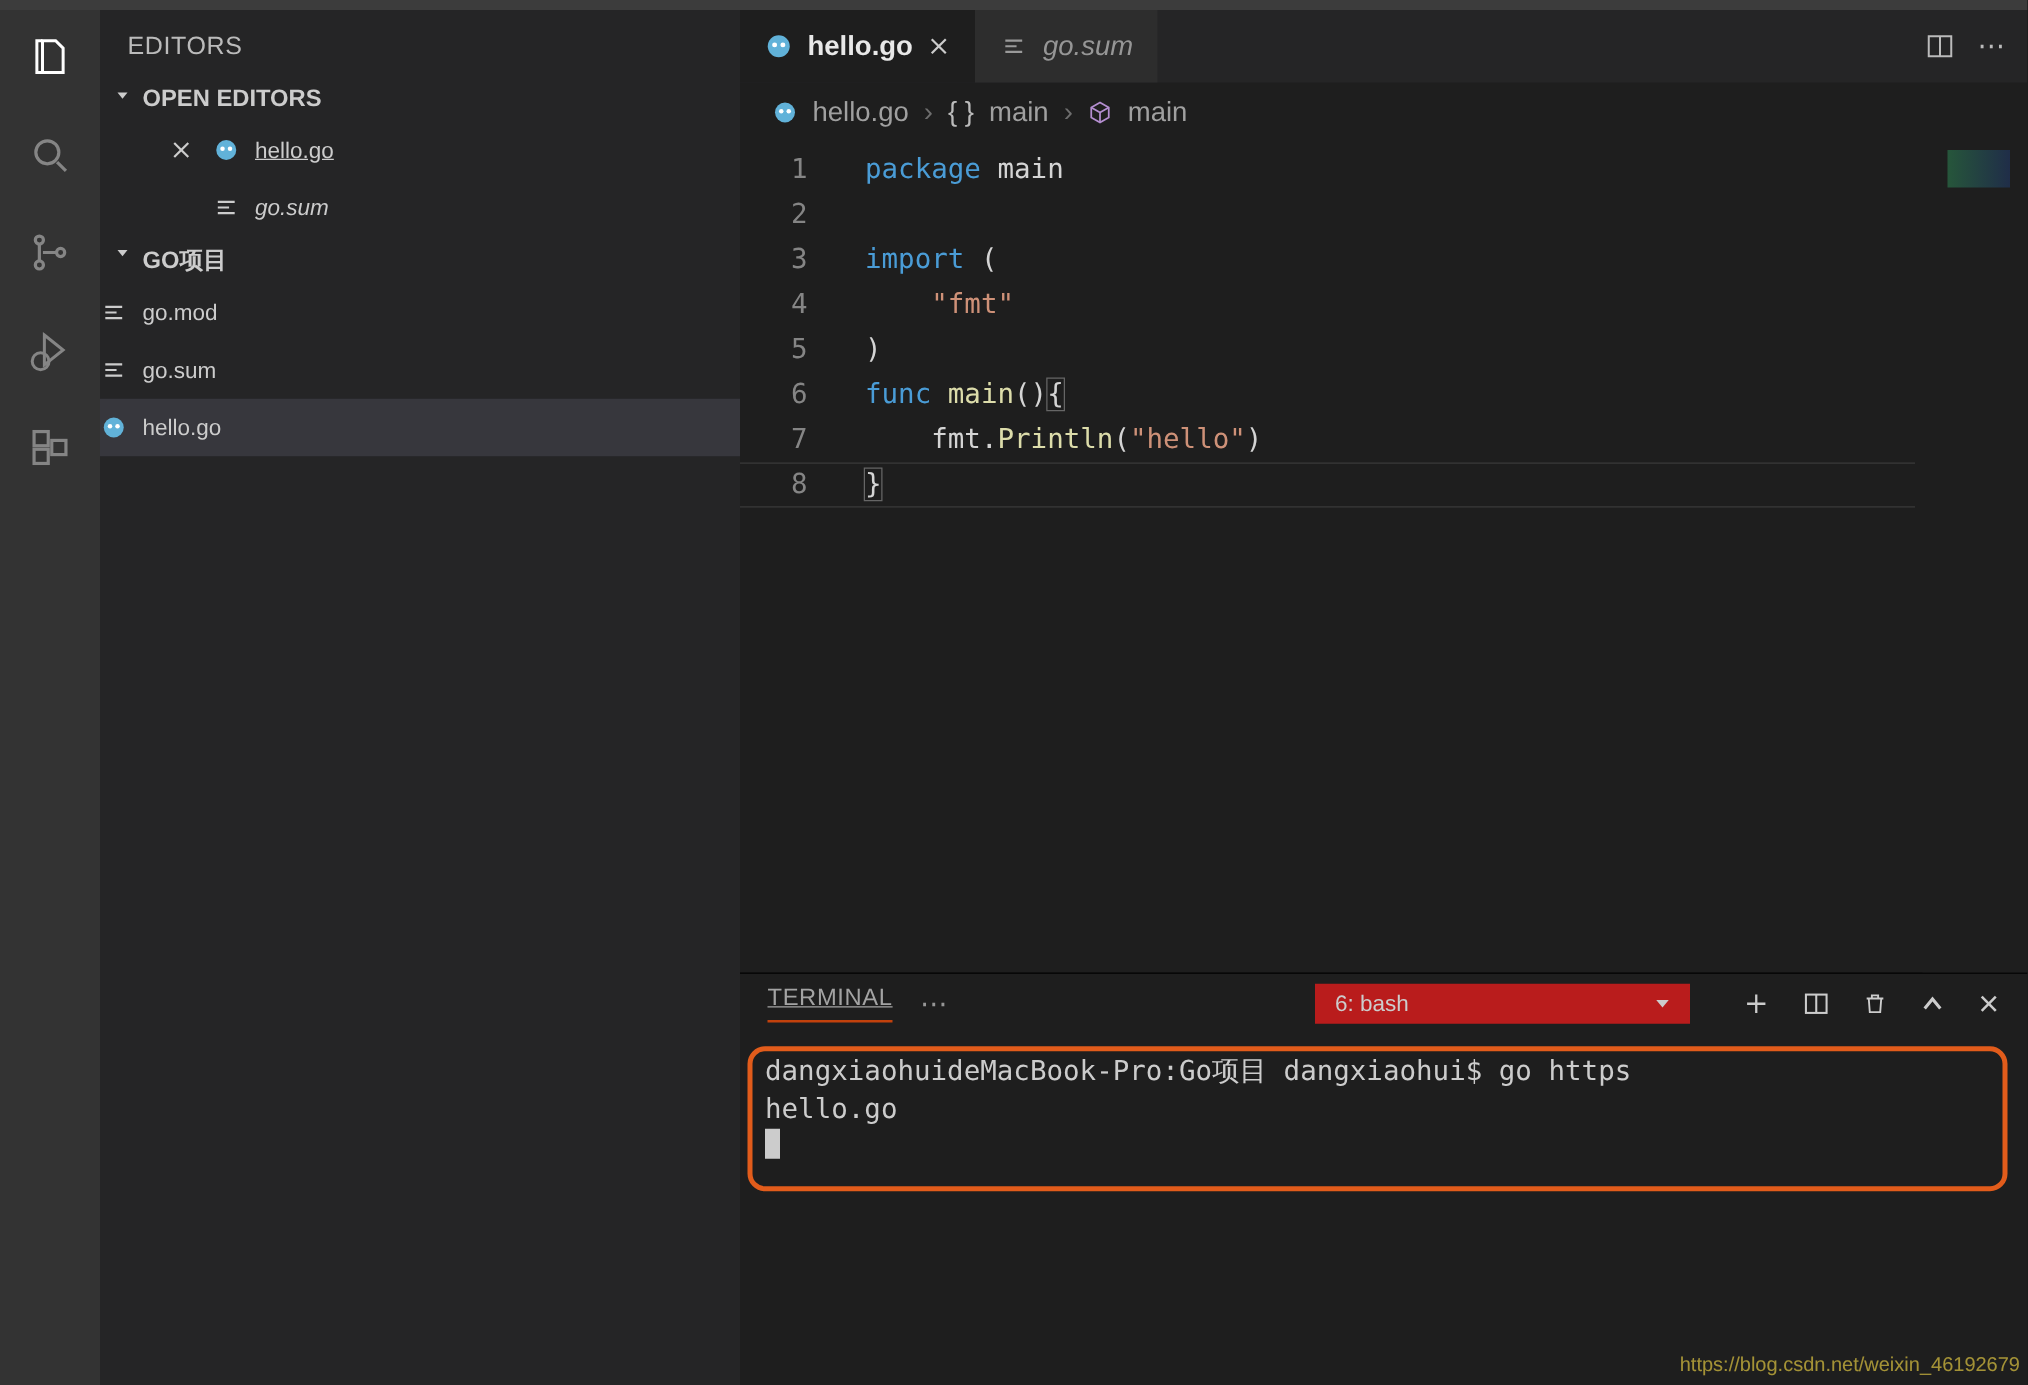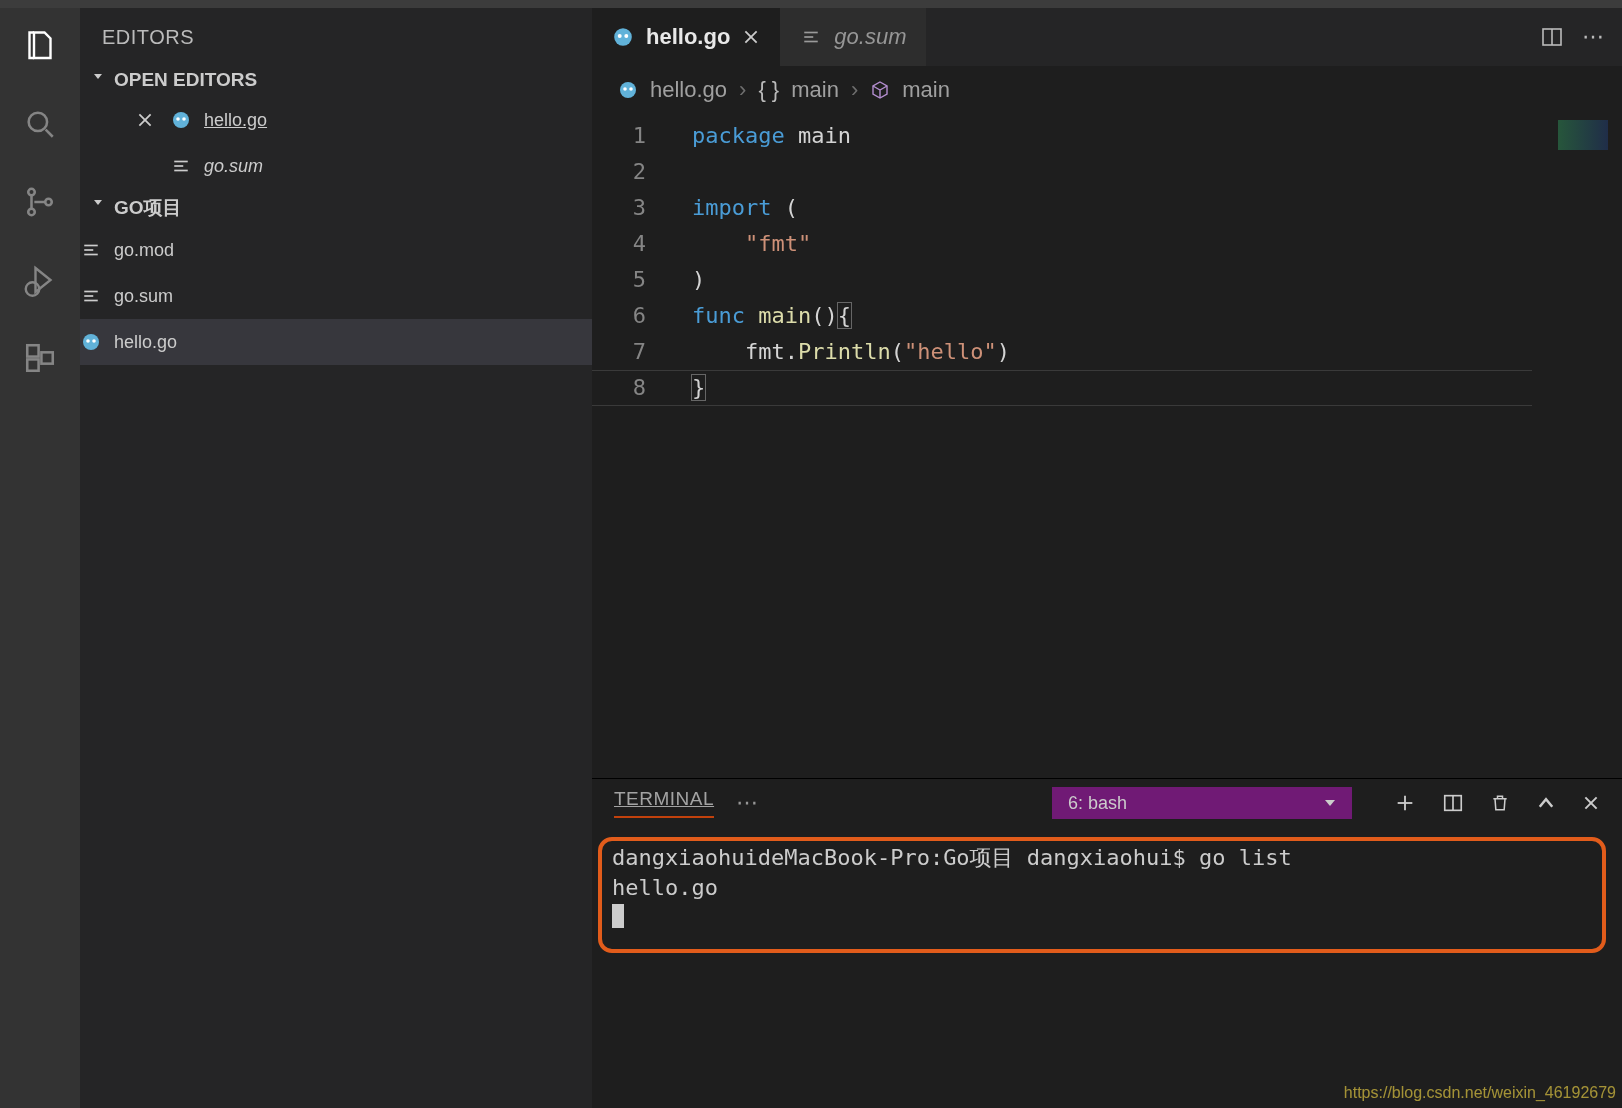--- a/index.html
+++ b/index.html
@@ -62,21 +62,21 @@
   .lineHL { position:absolute; left:0; right:90px; height:36px; border-top:1px solid #3a3a3a; border-bottom:1px solid #3a3a3a; }
   .minimap { position:absolute; right:0; top:0; width:84px; height:100%; background:linear-gradient(#1e1e1e,#1e1e1e); }
   .minimap .blob { position:absolute; top:6px; right:14px; width:50px; height:30px; background:linear-gradient(90deg,#3a6,#248); opacity:0.4;}
 
   
   .panel { border-top:1px solid #000; background:#1e1e1e; height:330px; display:flex; flex-direction:column; }
   .panel-tabs { display:flex; align-items:center; height:48px; padding:0 22px; gap:22px; color:#969696; position:relative;}
   .panel-tabs .ptab { font-size:19px; letter-spacing:0.5px; cursor:pointer; padding-bottom:6px;}
   .panel-tabs .ptab.active{ color:#a3a3a3; border-bottom:2px solid #c2410c;text-decoration:underline; }
   .panel-tabs .dots { font-size:22px; cursor:pointer; }
-  .termselect { margin-left:auto; display:flex; align-items:center; background:#701a75; height:32px; padding:0 14px 0 16px; border-radius:0; min-width:300px; justify-content:space-between; cursor:pointer; color:#ccc;}
+  .termselect { margin-left:auto; display:flex; align-items:center; background:#b91c1c; height:32px; padding:0 14px 0 16px; border-radius:0; min-width:300px; justify-content:space-between; cursor:pointer; color:#ccc;}
   .panel-actions { display:flex; align-items:center; gap:26px; margin-left:20px; color:#ccc;}
   .panel-actions span { cursor:pointer; display:inline-flex;}
   .term { flex:1; padding:16px 20px; font-family:Menlo,Consolas,monospace; font-size:22px; line-height:30px; color:#ccc; position:relative;}
   .term-highlight { position:absolute; left:6px; right:16px; top:10px; height:116px; border:4px solid #e25c1b; border-radius:14px; pointer-events:none;}
   .cursor { display:inline-block; width:12px; height:24px; background:#ccc; vertical-align:-3px;}
 
   .watermark { position:absolute; right:6px; bottom:6px; font-size:16px; color:#fde047; opacity:.6; font-family:Arial; pointer-events:none;}
 
   svg { display:block; }
 </style>
@@ -331,21 +331,21 @@
           <span>
             <svg width="18" height="18" viewBox="0 0 16 16" stroke="currentColor" stroke-width="1.8">
                 <line x1="3" y1="3" x2="13" y2="13"></line>
                 <line x1="13" y1="3" x2="3" y2="13"></line>
               </svg>
           </span>
         </div>
       </div>
       <div class="term">
         <div class="term-highlight"></div>
-        <div>dangxiaohuideMacBook-Pro:Go项目 dangxiaohui$ go list</div>
+        <div>dangxiaohuideMacBook-Pro:Go项目 dangxiaohui$ go https</div>
         <div>hello.go</div>
         <div><span class="cursor"></span></div>
       </div>
     </div>
 
     <div class="watermark">https://blog.csdn.net/weixin_46192679</div>
   </div>
 </div>
 
 </body></html>

